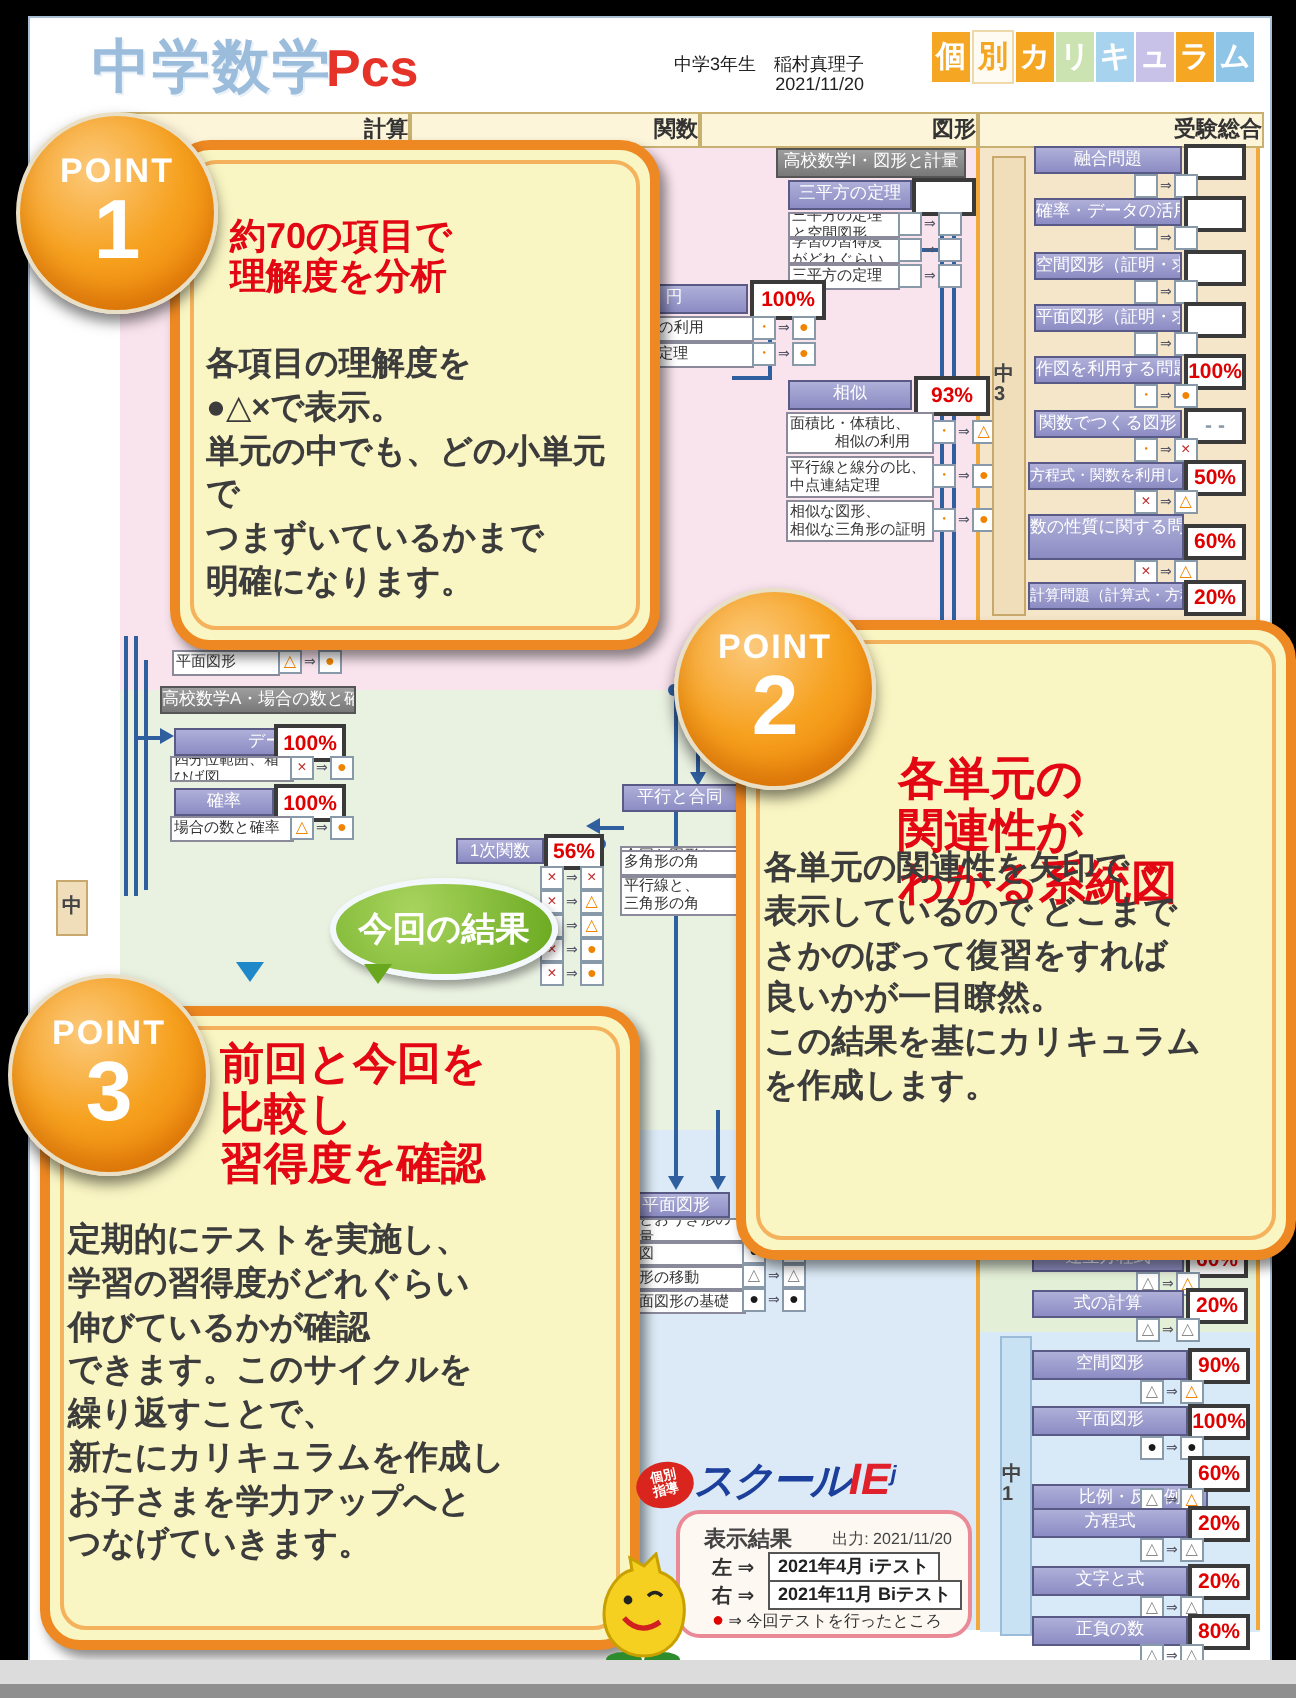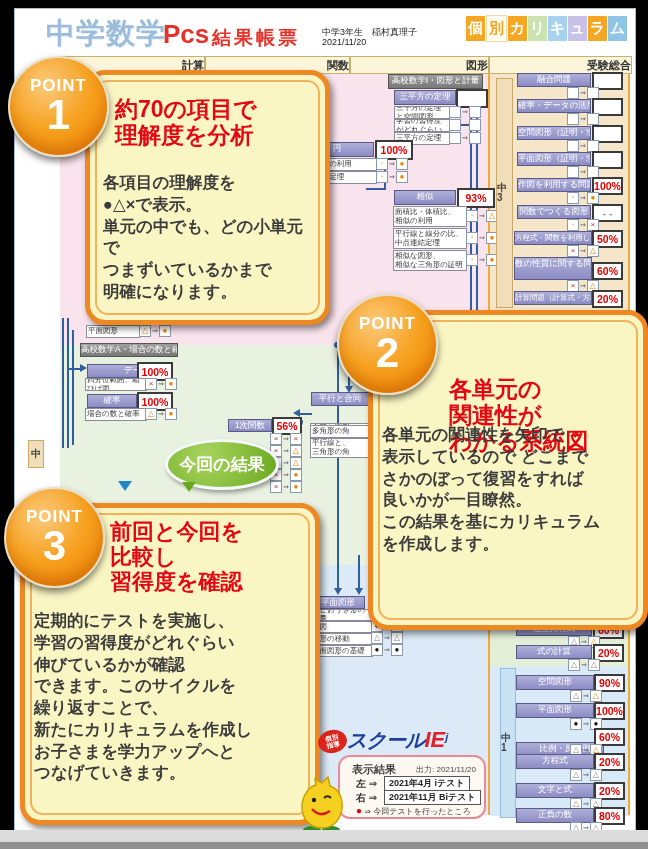--- a/index.html
+++ b/index.html
@@ -53,21 +53,21 @@
   .badge{border-radius:50%;background:radial-gradient(circle at 38% 28%,#FCC97B 0%,#F6A11F 48%,#ED7D00 100%);
          border:2px solid #E8DFC6;box-shadow:0 4px 7px rgba(0,0,0,.5),inset 0 -8px 12px rgba(175,75,0,.35);
          display:flex;flex-direction:column;align-items:center;justify-content:center;color:#fff;}
   .badge-word{font-size:17px;font-weight:bold;letter-spacing:1px;line-height:1;}
   .badge-num{font-size:42px;font-weight:bold;line-height:1;}
   
   .t-main{font-family:"Liberation Serif","DejaVu Serif",serif;font-weight:bold;font-size:29px;color:#9CBCDC;
           text-shadow:1px 1px 0 #E8F0F8;letter-spacing:1px;white-space:nowrap;}
   .t-pcs{font-weight:bold;font-size:26px;color:#E5332A;white-space:nowrap;}
   .t-rep{font-weight:bold;font-size:19px;color:#E5332A;letter-spacing:3px;white-space:nowrap;}
-  .t-stud{font-size:9px;color:#222;text-align:left;white-space:nowrap;}
+  .t-stud{font-size:9px;color:#222;text-align:right;white-space:nowrap;}
   .tile{display:inline-flex;width:19px;height:25px;align-items:center;justify-content:center;
         font-size:15px;font-weight:bold;margin-right:1px;}
   
   .logo-mark{display:inline-block;width:29px;height:23px;background:#D9251D;border-radius:50%;
              color:#fff;font-size:6.5px;line-height:1.15;text-align:center;padding-top:4px;box-sizing:border-box;
              transform:rotate(-12deg);font-weight:bold;}
   .logo-school{font-style:italic;font-weight:bold;font-size:20px;color:#1D3F9C;letter-spacing:-1px;}
   .logo-ie{font-style:italic;font-weight:900;font-size:22px;color:#E0202A;}
   .logo-j{font-style:italic;color:#1D3F9C;font-size:11px;vertical-align:super;font-weight:bold;}
   .resbox{background:#FEF8F3;border:2px solid #E98A96;border-radius:12px;}
@@ -81,21 +81,20 @@
 </style>
 </head>
 <body>
 
 <div id="stage">
 
   <div class="abs sheet" style="left:14px;top:8px;width:620px;height:822px;"></div>
 
   <div class="abs t-main" style="left:46px;top:14px;">中学数学</div>
   <div class="abs t-pcs" style="left:163px;top:19px;">Pcs</div>
-  <div class="abs t-rep" style="left:212px;top:25px;">結果帳票</div>
   <div class="abs t-stud" style="left:322px;top:26px;width:110px;">中学3年生　稲村真理子</div>
   <div class="abs t-stud" style="left:322px;top:37px;width:110px;">2021/11/20</div>
   <div class="abs" style="left:466px;top:15px;">
     <span class="tile" style="background:#F5A623;color:#fff;">個</span><span class="tile" style="background:#FEFBF2;color:#F5A623;border:1px solid #F0D9A8;">別</span><span class="tile" style="background:#F5A623;color:#fff;">カ</span><span class="tile" style="background:#CBE3B0;color:#fff;">リ</span><span class="tile" style="background:#A8D3EE;color:#fff;">キ</span><span class="tile" style="background:#C9C2E8;color:#fff;">ュ</span><span class="tile" style="background:#F5A623;color:#fff;">ラ</span><span class="tile" style="background:#8FC6E8;color:#fff;">ム</span>
   </div>
 
   <div class="abs colhead" style="left:60px;top:56px;width:143px;height:16px;">計算</div>
   <div class="abs colhead" style="left:205px;top:56px;width:143px;height:16px;">関数</div>
   <div class="abs colhead" style="left:350px;top:56px;width:137px;height:16px;">図形</div>
   <div class="abs colhead" style="left:489px;top:56px;width:141px;height:16px;">受験総合</div>
@@ -170,21 +169,21 @@
     </div>
   <div class="abs wb" style="left:297px;top:171px;width:76px;height:11px;">円周角の定理</div>
   <div class="abs pair" style="left:376px;top:171px;">
       <span class="ib c-or">・</span>
       <span class="ar">⇒</span>
       <span class="ib c-or">●</span>
     </div>
 
   <div class="abs ph" style="left:394px;top:190px;width:60px;height:13px;">相似</div>
   <div class="abs pctb" style="left:457px;top:188px;width:34px;height:16px;">93%</div>
-  <div class="abs wb pre" style="left:393px;top:206px;width:70px;height:19px;">面積比・体積比、
+  <div class="abs wb pre" style="left:393px;top:206px;width:70px;height:19px;text-align:right;">面積比・体積比、
 相似の利用</div>
   <div class="abs pair" style="left:466px;top:210px;">
       <span class="ib c-or">・</span>
       <span class="ar">⇒</span>
       <span class="ib c-or">△</span>
     </div>
   <div class="abs wb pre" style="left:393px;top:228px;width:70px;height:19px;">平行線と線分の比、
 中点連結定理</div>
   <div class="abs pair" style="left:466px;top:232px;">
       <span class="ib c-or">・</span>
@@ -405,21 +404,21 @@
       <span class="ib c-gy">△</span>
     </div>
 
   <div class="abs bubtail" style="left:118px;top:481px;border-top:10px solid #1E88C8;"></div>
   <div class="abs bubble bub-curr" style="left:165px;top:439px;width:108px;height:45px;">今回の結果</div>
   <div class="abs bubtail" style="left:182px;top:482px;border-top:10px solid #69A81E;"></div>
 
   <div class="abs point" style="left:85px;top:70px;width:235px;height:245px;">
     <div class="point-inner"></div>
   </div>
-  <div class="abs pt-title" style="left:115px;top:96px;font-size:23px;">約70の項目で
+  <div class="abs pt-title" style="left:115px;top:108px;font-size:18px;">約70の項目で
 理解度を分析</div>
   <div class="abs pt-body" style="left:103px;top:172px;width:214px;font-size:16.5px;">各項目の理解度を
 ●△×で表示。
 単元の中でも、どの小単元で
 つまずいているかまで
 明確になります。</div>
   <div class="abs badge" style="left:8px;top:56px;width:97px;height:97px;">
     <div class="badge-word">POINT</div>
     <div class="badge-num">1</div>
   </div>

